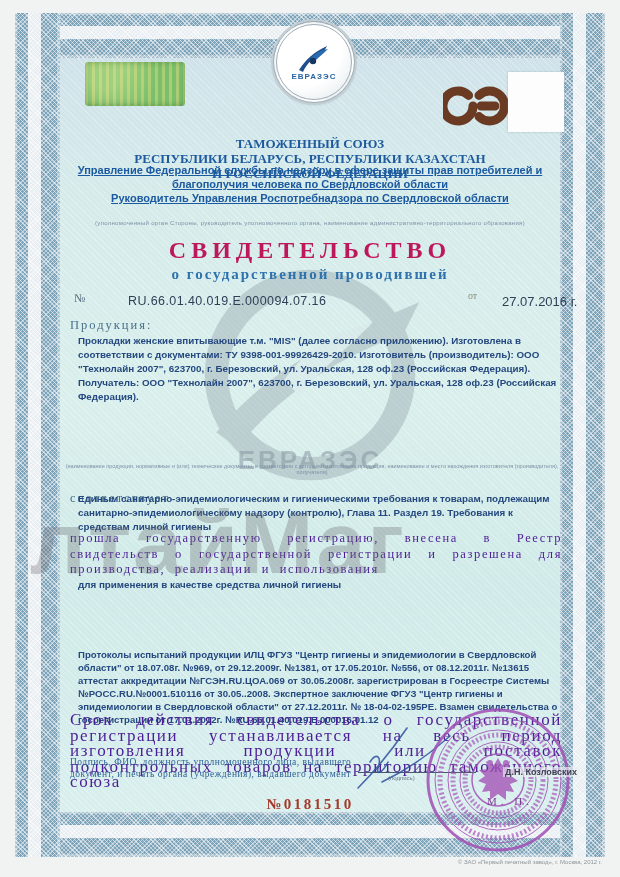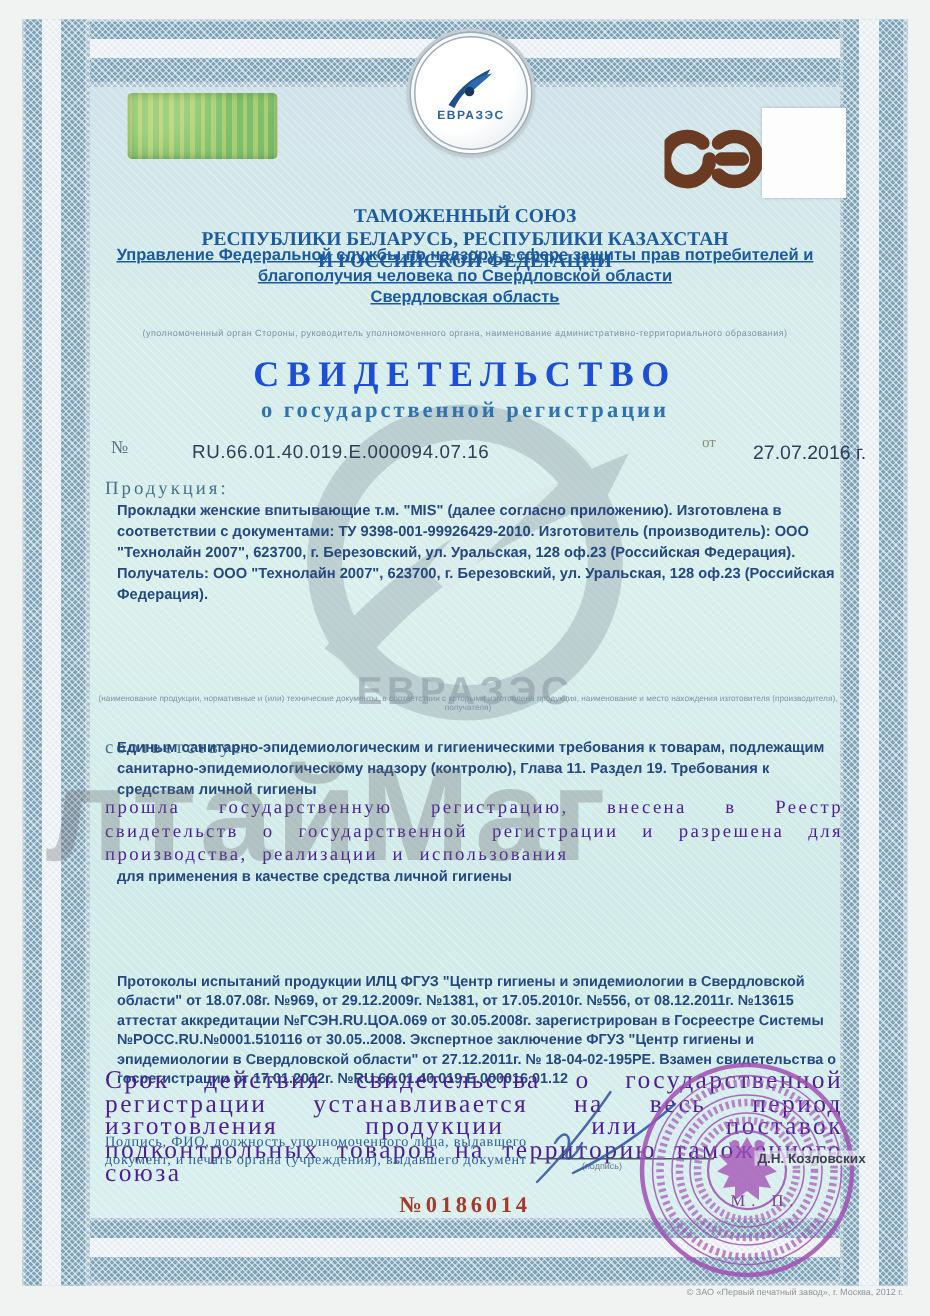--- a/index.html
+++ b/index.html
@@ -47,21 +47,21 @@
 
   
   .se-logo{left:443px;top:80px;width:66px;height:52px;}
   .white-box{left:508px;top:72px;width:56px;height:60px;background:#fdfdfd;box-shadow:0 0 2px rgba(120,140,150,.5);}
 
   .union-title{left:60px;right:60px;top:112px;color:#1d5a9e;font-family:"Liberation Serif",serif;
     font-weight:bold;font-size:13px;line-height:15px;margin-top:24px;}
   .authority{left:70px;right:70px;top:163px;color:#1b59a0;font-weight:bold;font-size:11px;line-height:14px;text-decoration:underline;}
   .auth-caption{left:70px;right:70px;top:220px;font-size:6px;color:#7c92a6;letter-spacing:.3px;}
 
-  .doc-title{left:60px;right:60px;top:237px;color:#1d4ed8;font-family:"Liberation Serif",serif;
+  .doc-title{left:60px;right:60px;top:237px;color:#be185d;font-family:"Liberation Serif",serif;
     font-weight:bold;font-size:24px;letter-spacing:5px;}
   .doc-subtitle{left:60px;right:60px;top:266px;color:#2f72ad;font-family:"Liberation Serif",serif;
     font-weight:bold;font-size:15px;letter-spacing:2px;}
 
   .num-label{left:74px;top:291px;font-family:"Liberation Serif",serif;color:#5a7083;font-size:12px;}
   .num-value{left:128px;top:294px;color:#2e3f57;font-size:12.5px;letter-spacing:.4px;}
   .date-label{left:468px;top:290px;font-family:"Liberation Serif",serif;color:#8a8f79;font-size:10px;}
   .date-value{left:502px;top:294px;color:#2e3f57;font-size:13px;}
 
   .sec-label{font-family:"Liberation Serif",serif;letter-spacing:2px;word-spacing:4px;color:#49708a;font-size:12.5px;}
@@ -138,26 +138,26 @@
   <div class="abs white-box"></div>
 
   <div class="abs union-title ctr">
     <div>ТАМОЖЕННЫЙ СОЮЗ</div>
     <div>РЕСПУБЛИКИ БЕЛАРУСЬ, РЕСПУБЛИКИ КАЗАХСТАН</div>
     <div>И РОССИЙСКОЙ ФЕДЕРАЦИИ</div>
   </div>
 
   <div class="abs authority ctr">
     <div>Управление Федеральной службы по надзору в сфере защиты прав потребителей и благополучия человека по Свердловской области</div>
-    <div>Свердловская область</div>
+    <div>Руководитель Управления Роспотребнадзора по Свердловской области</div>
   </div>
   <div class="abs auth-caption ctr">(уполномоченный орган Стороны, руководитель уполномоченного органа, наименование административно-территориального образования)</div>
 
   <div class="abs doc-title ctr">СВИДЕТЕЛЬСТВО</div>
-  <div class="abs doc-subtitle ctr">о государственной регистрации</div>
+  <div class="abs doc-subtitle ctr">о государственной проводившей</div>
 
   <div class="abs num-label">№</div>
   <div class="abs num-value">RU.66.01.40.019.Е.000094.07.16</div>
   <div class="abs date-label">от</div>
   <div class="abs date-value">27.07.2016 г.</div>
 
   <div class="abs sec-label product-label">Продукция:</div>
   <div class="abs body-bold product-text">Прокладки женские впитывающие т.м. "MIS" (далее согласно приложению). Изготовлена в соответствии с документами: ТУ 9398-001-99926429-2010. Изготовитель (производитель): ООО "Технолайн 2007", 623700, г. Березовский, ул. Уральская, 128 оф.23 (Российская Федерация). Получатель: ООО "Технолайн 2007", 623700, г. Березовский, ул. Уральская, 128 оф.23 (Российская Федерация).</div>
   <div class="abs product-caption ctr">(наименование продукции, нормативные и (или) технические документы, в соответствии с которыми изготовлена продукция, наименование и место нахождения изготовителя (производителя), получателя)</div>
 
@@ -189,18 +189,18 @@
     </g>
     <g fill="#a24fb5" opacity=".9">
       <path d="M74 52 l4 7 8-4 -2 8 9 1 -6 6 7 5 -8 3 4 8 -8-1 0 9 -8-6 -8 6 0-9 -8 1 4-8 -8-3 7-5 -6-6 9-1 -2-8 8 4 Z"></path>
       <circle cx="66" cy="57" r="3"></circle>
         <circle cx="82" cy="57" r="3"></circle>
     </g>
   </svg>
   <div class="abs stamp-name">Д.Н. Козловских</div>
   <div class="abs stamp-mp">М. П.</div>
 
-  <div class="abs serial">№0186014</div>
+  <div class="abs serial">№0181510</div>
   <div class="abs printer">© ЗАО «Первый печатный завод», г. Москва, 2012 г.</div>
 
   <div class="abs wm-overlay">лтайМаг</div>
 
 </div>
 
 </body></html>

